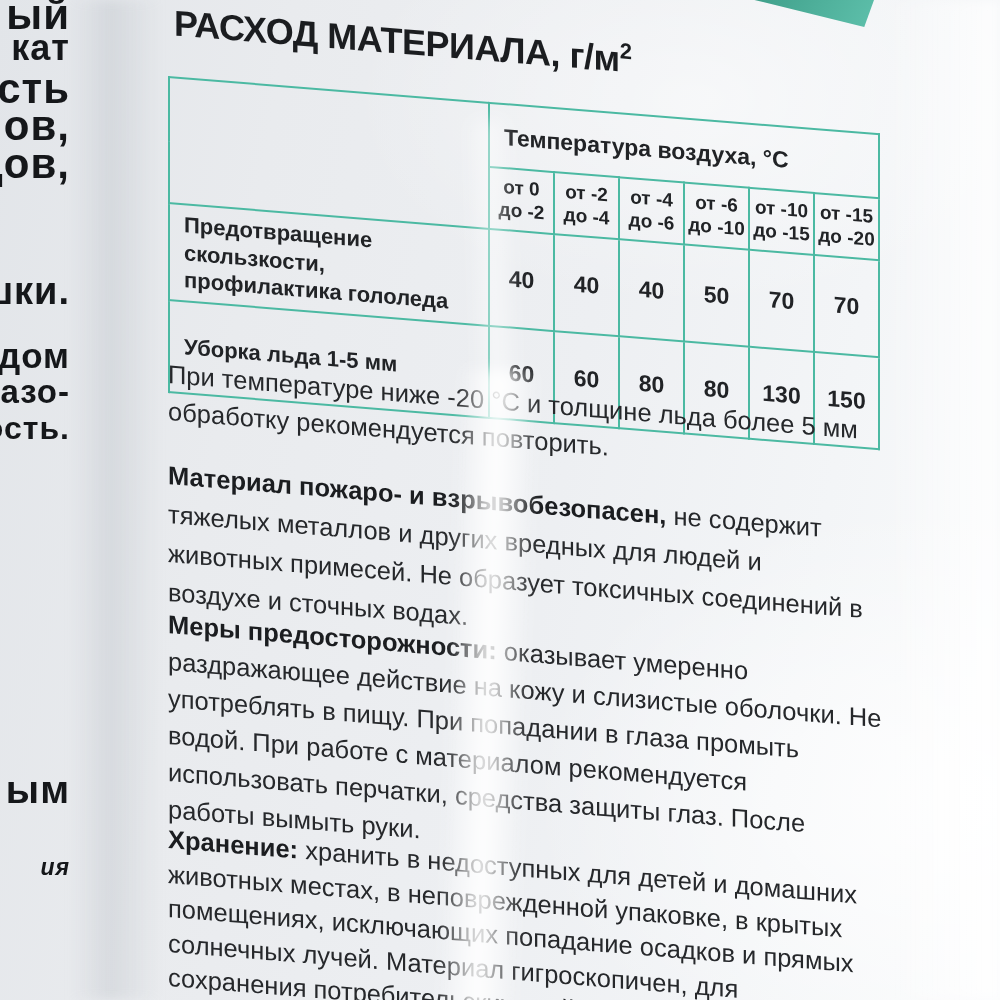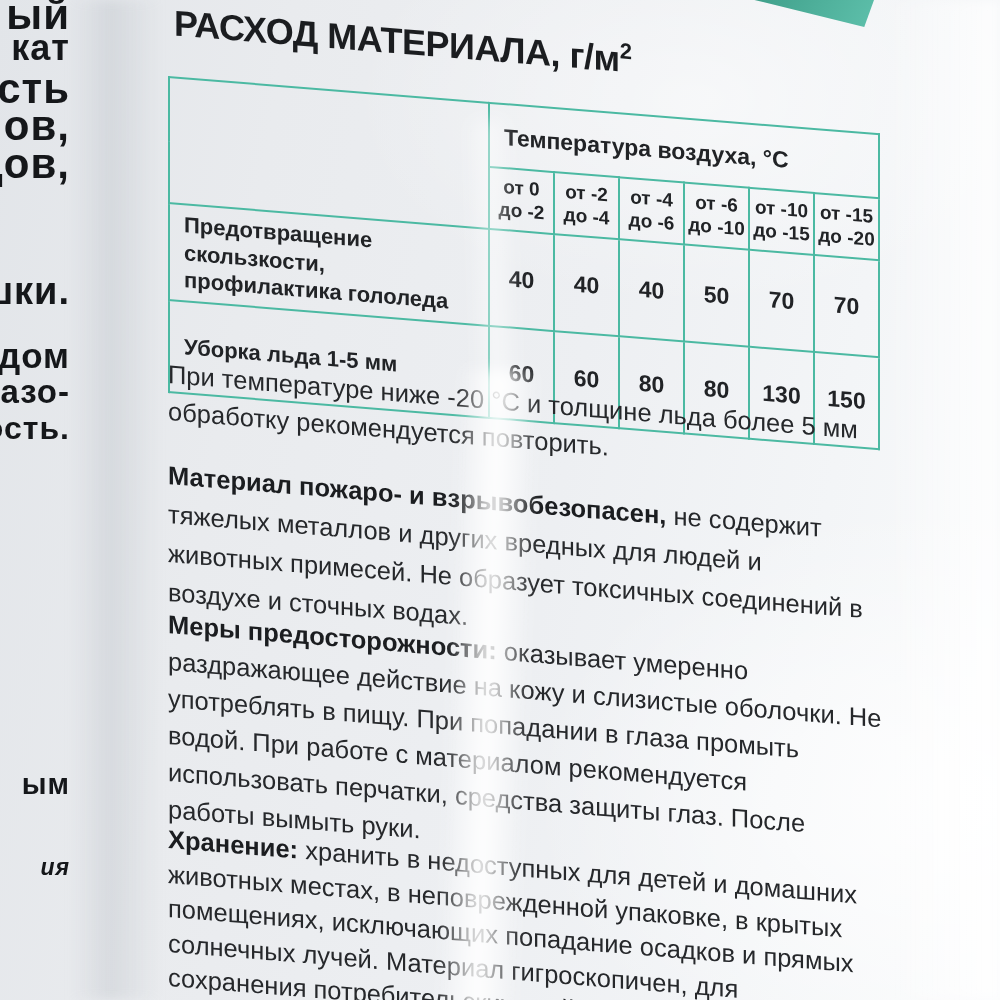--- a/index.html
+++ b/index.html
@@ -53,21 +53,21 @@
   }
   .left-strip span:nth-child(1){top:-6px;font-size:42px;}
   .left-strip span:nth-child(2){top:30px;font-size:36px;}
   .left-strip span:nth-child(3){top:68px;font-size:42px;}
   .left-strip span:nth-child(4){top:105px;font-size:42px;}
   .left-strip span:nth-child(5){top:143px;font-size:42px;}
   .left-strip span:nth-child(6){top:272px;font-size:38px;}
   .left-strip span:nth-child(7){top:338px;font-size:35px;}
   .left-strip span:nth-child(8){top:375px;font-size:33px;}
   .left-strip span:nth-child(9){top:412px;font-size:32px;}
-  .left-strip span:nth-child(10){top:770px;font-size:29px;font-weight:600;}
+  .left-strip span:nth-child(10){top:770px;font-size:39px;font-weight:600;}
   .left-strip span:nth-child(11){top:856px;font-size:23px;font-style:italic;}
   
   .skew-wrap{
     position:absolute;left:168px;top:0;width:714px;height:1000px;
     transform:skewY(4.6deg);transform-origin:0 0;
   }
   .page-title{
     position:absolute;top:2px;left:6px;margin:0;
     font-size:36px;font-weight:bold;letter-spacing:-.5px;color:#1b1d20;white-space:nowrap;
   }

